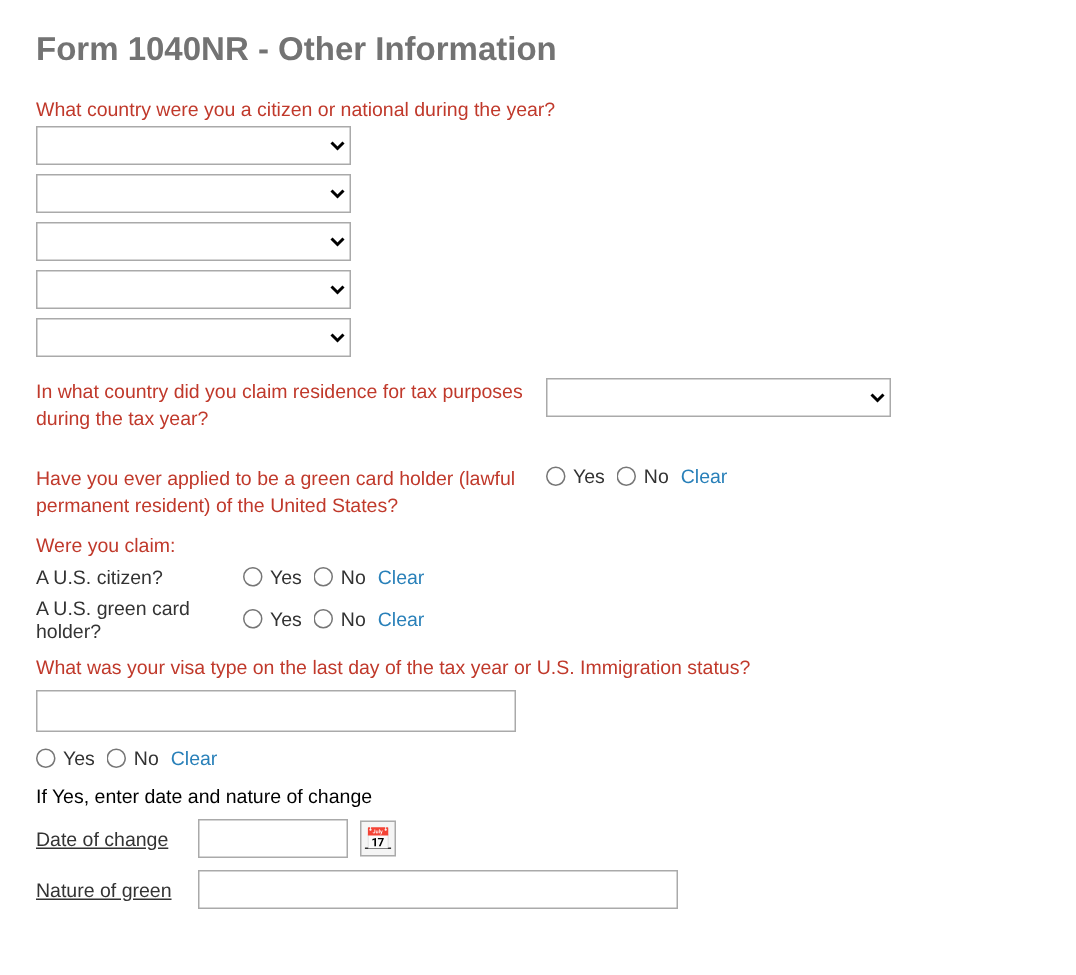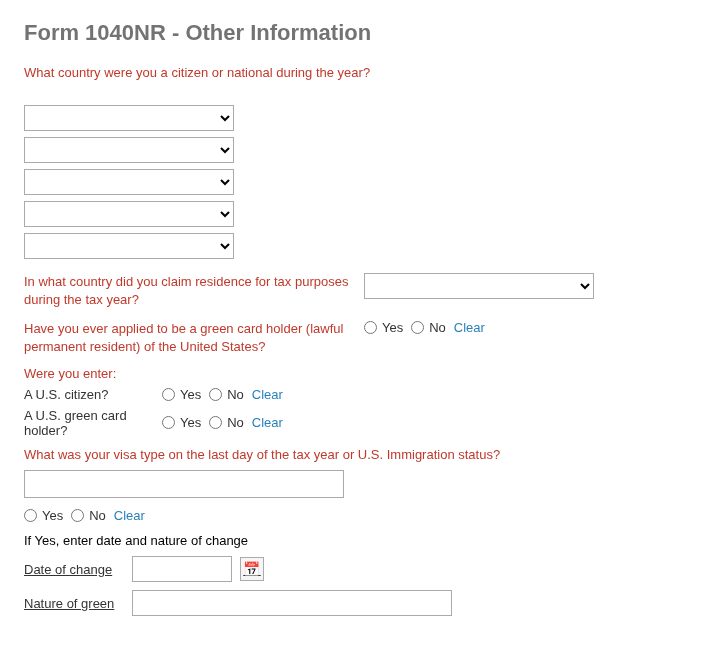--- a/index.html
+++ b/index.html
@@ -14,21 +14,21 @@
     }
     h1 {
       font-size: 22px;
       font-weight: bold;
       color: #737373;
       margin-bottom: 18px;
     }
     .question-label {
       color: #c0392b;
       font-size: 13px;
-      margin-bottom: 23px;
+      margin-bottom: 2px;
       line-height: 1.4;
     }
     select {
       width: 210px;
       height: 26px;
       border: 1px solid #aaa;
       background: #fff;
       font-size: 12px;
       padding: 2px 4px;
       appearance: auto;
@@ -152,21 +152,21 @@
     .nature-input {
       width: 320px;
       height: 26px;
       border: 1px solid #aaa;
       padding: 2px 4px;
       font-size: 13px;
     }
     .residence-row {
       display: flex;
       align-items: flex-start;
-      margin-bottom: 10px;
+      margin-bottom: 21px;
     }
     .residence-row .label-col {
       flex: 0 0 340px;
       color: #c0392b;
       line-height: 1.4;
       padding-right: 10px;
     }
     .residence-select {
       width: 230px;
       height: 26px;
@@ -218,21 +218,21 @@
     </div>
     <div class="radio-group">
       <input type="radio" name="green_card" id="gc_no" value="no" style="">
       <label for="gc_no">No</label>
     </div>
     <button class="clear-btn">Clear</button>
   </div>
 </div>
 
 <div class="were-ever-section">
-  <div class="were-ever-title">Were you enter:</div>
+  <div class="were-ever-title">Were you claim:</div>
 
   <div class="inline-row">
     <span class="inline-label">A U.S. citizen?</span>
     <div class="radio-group">
       <input type="radio" name="us_citizen" id="usc_yes" value="yes" style="">
       <label for="usc_yes">Yes</label>
     </div>
     <div class="radio-group">
       <input type="radio" name="us_citizen" id="usc_no" value="no" style="">
       <label for="usc_no">No</label>

